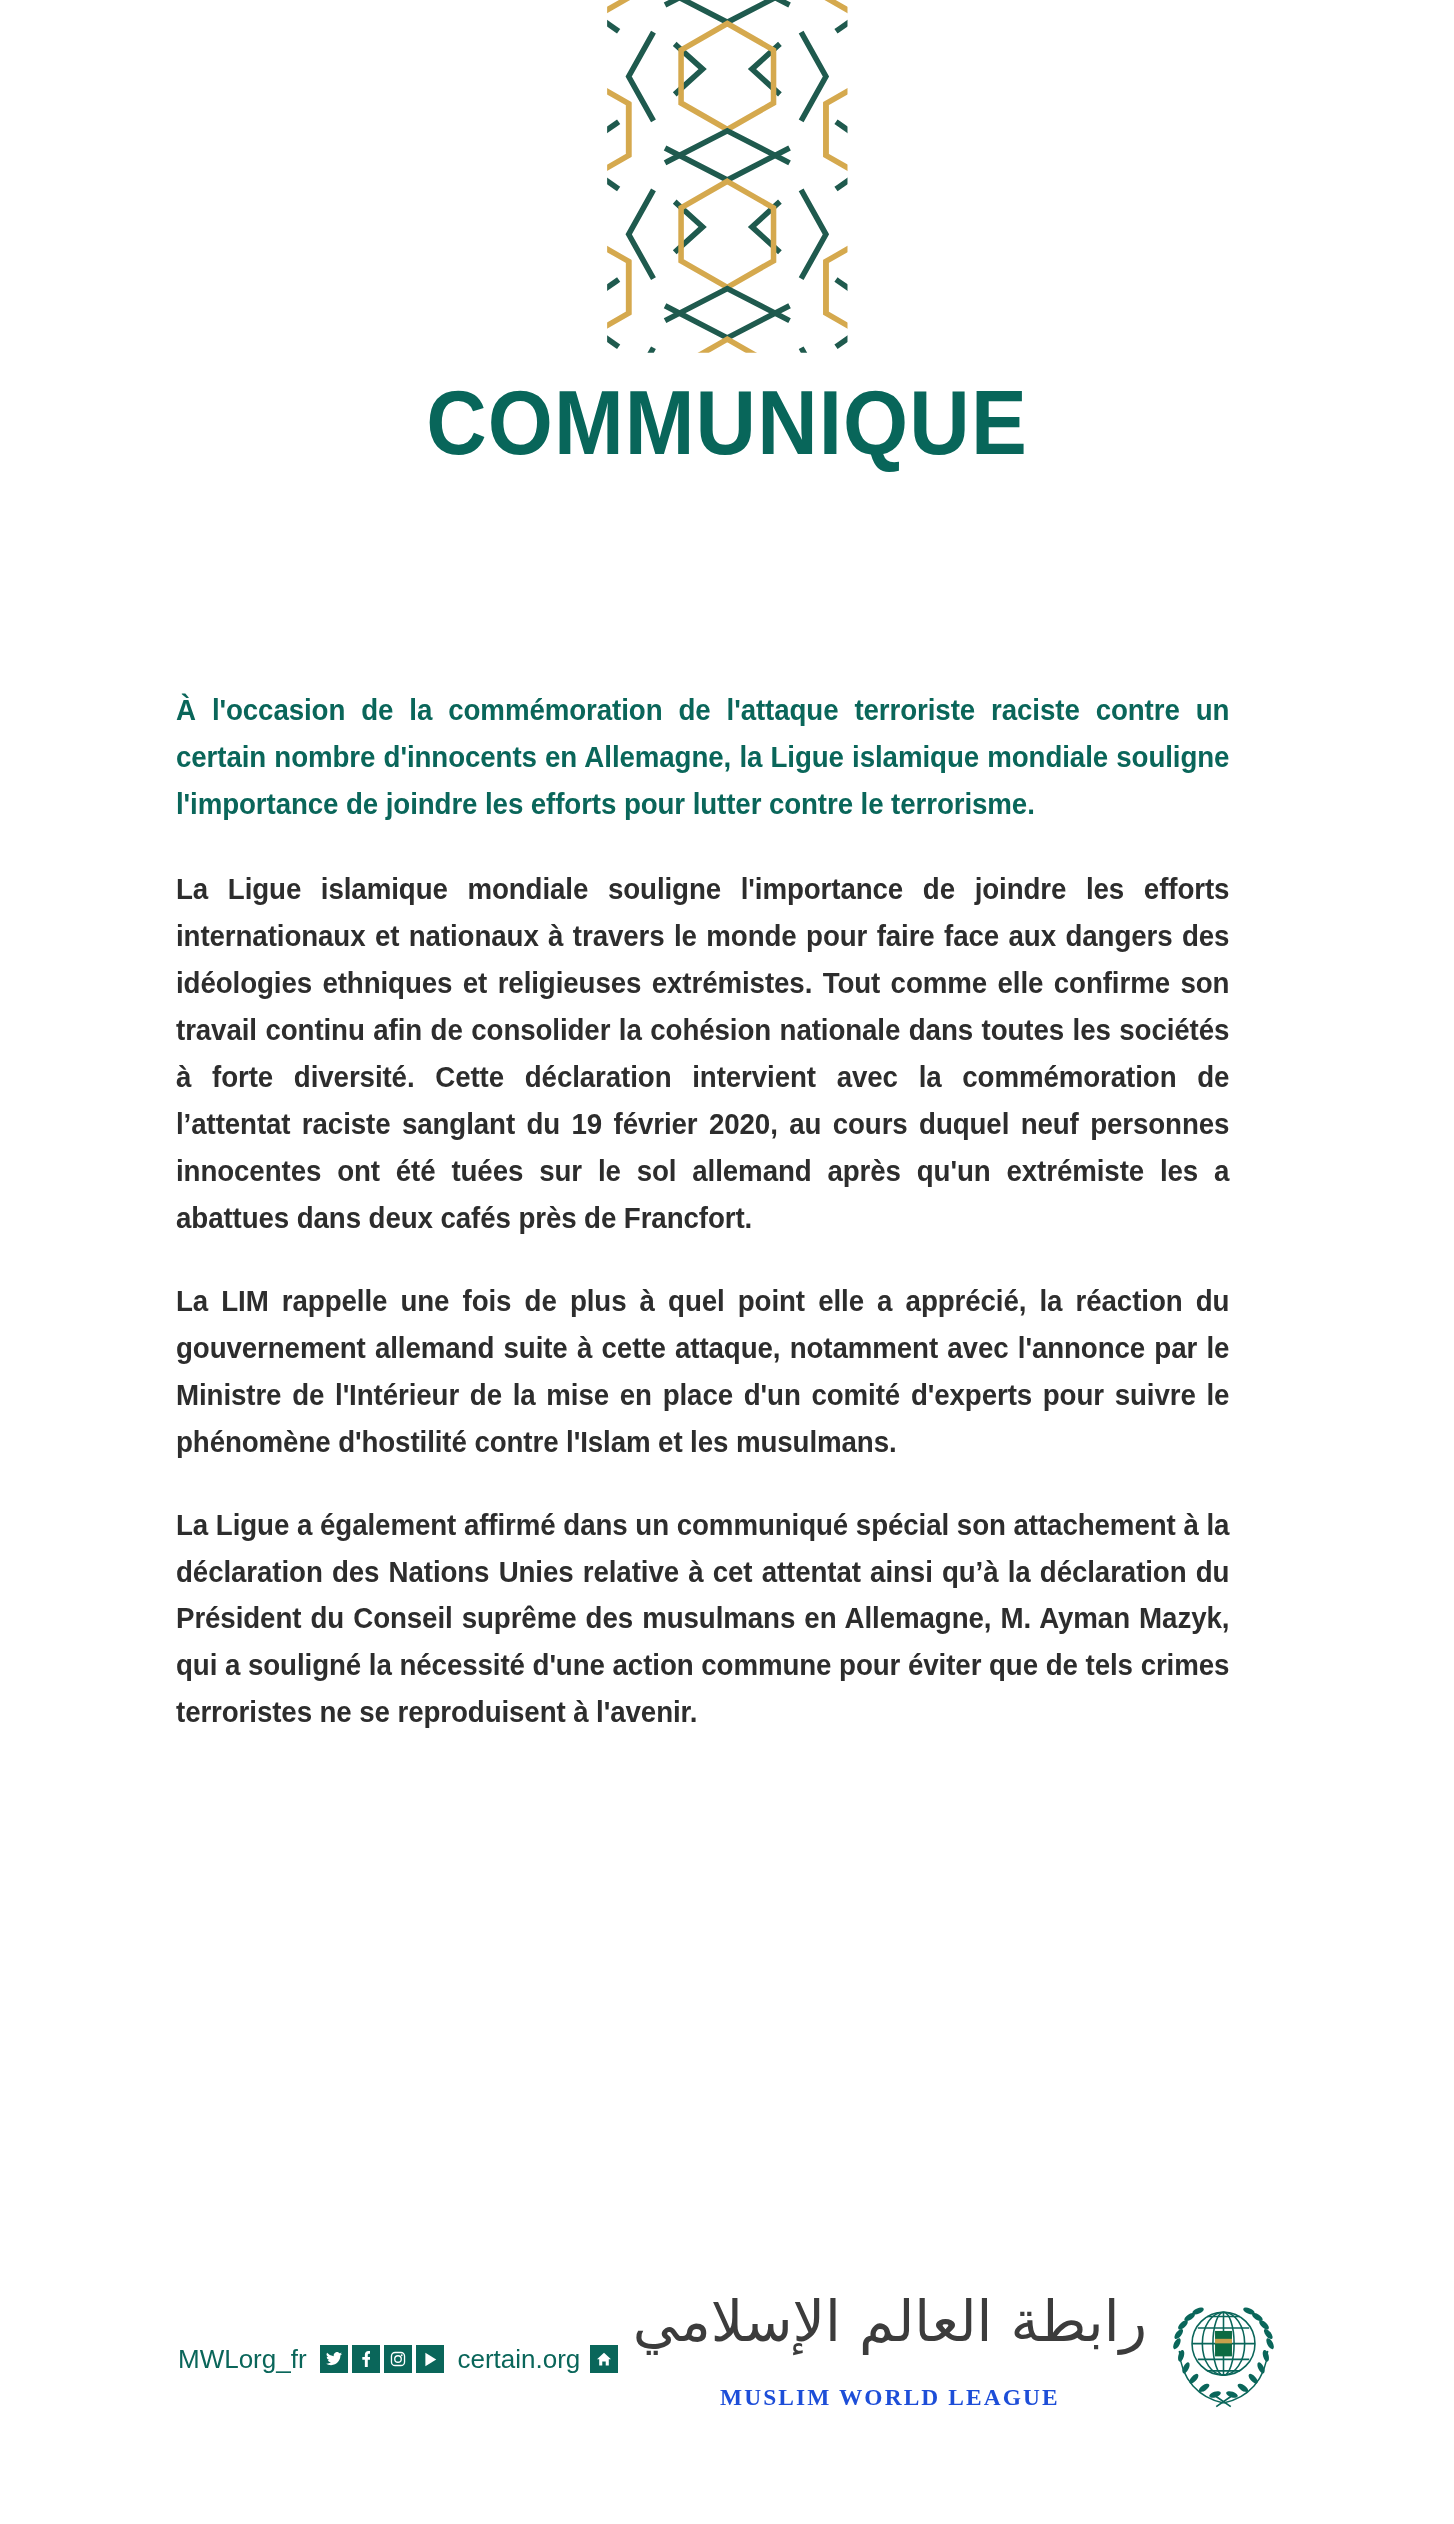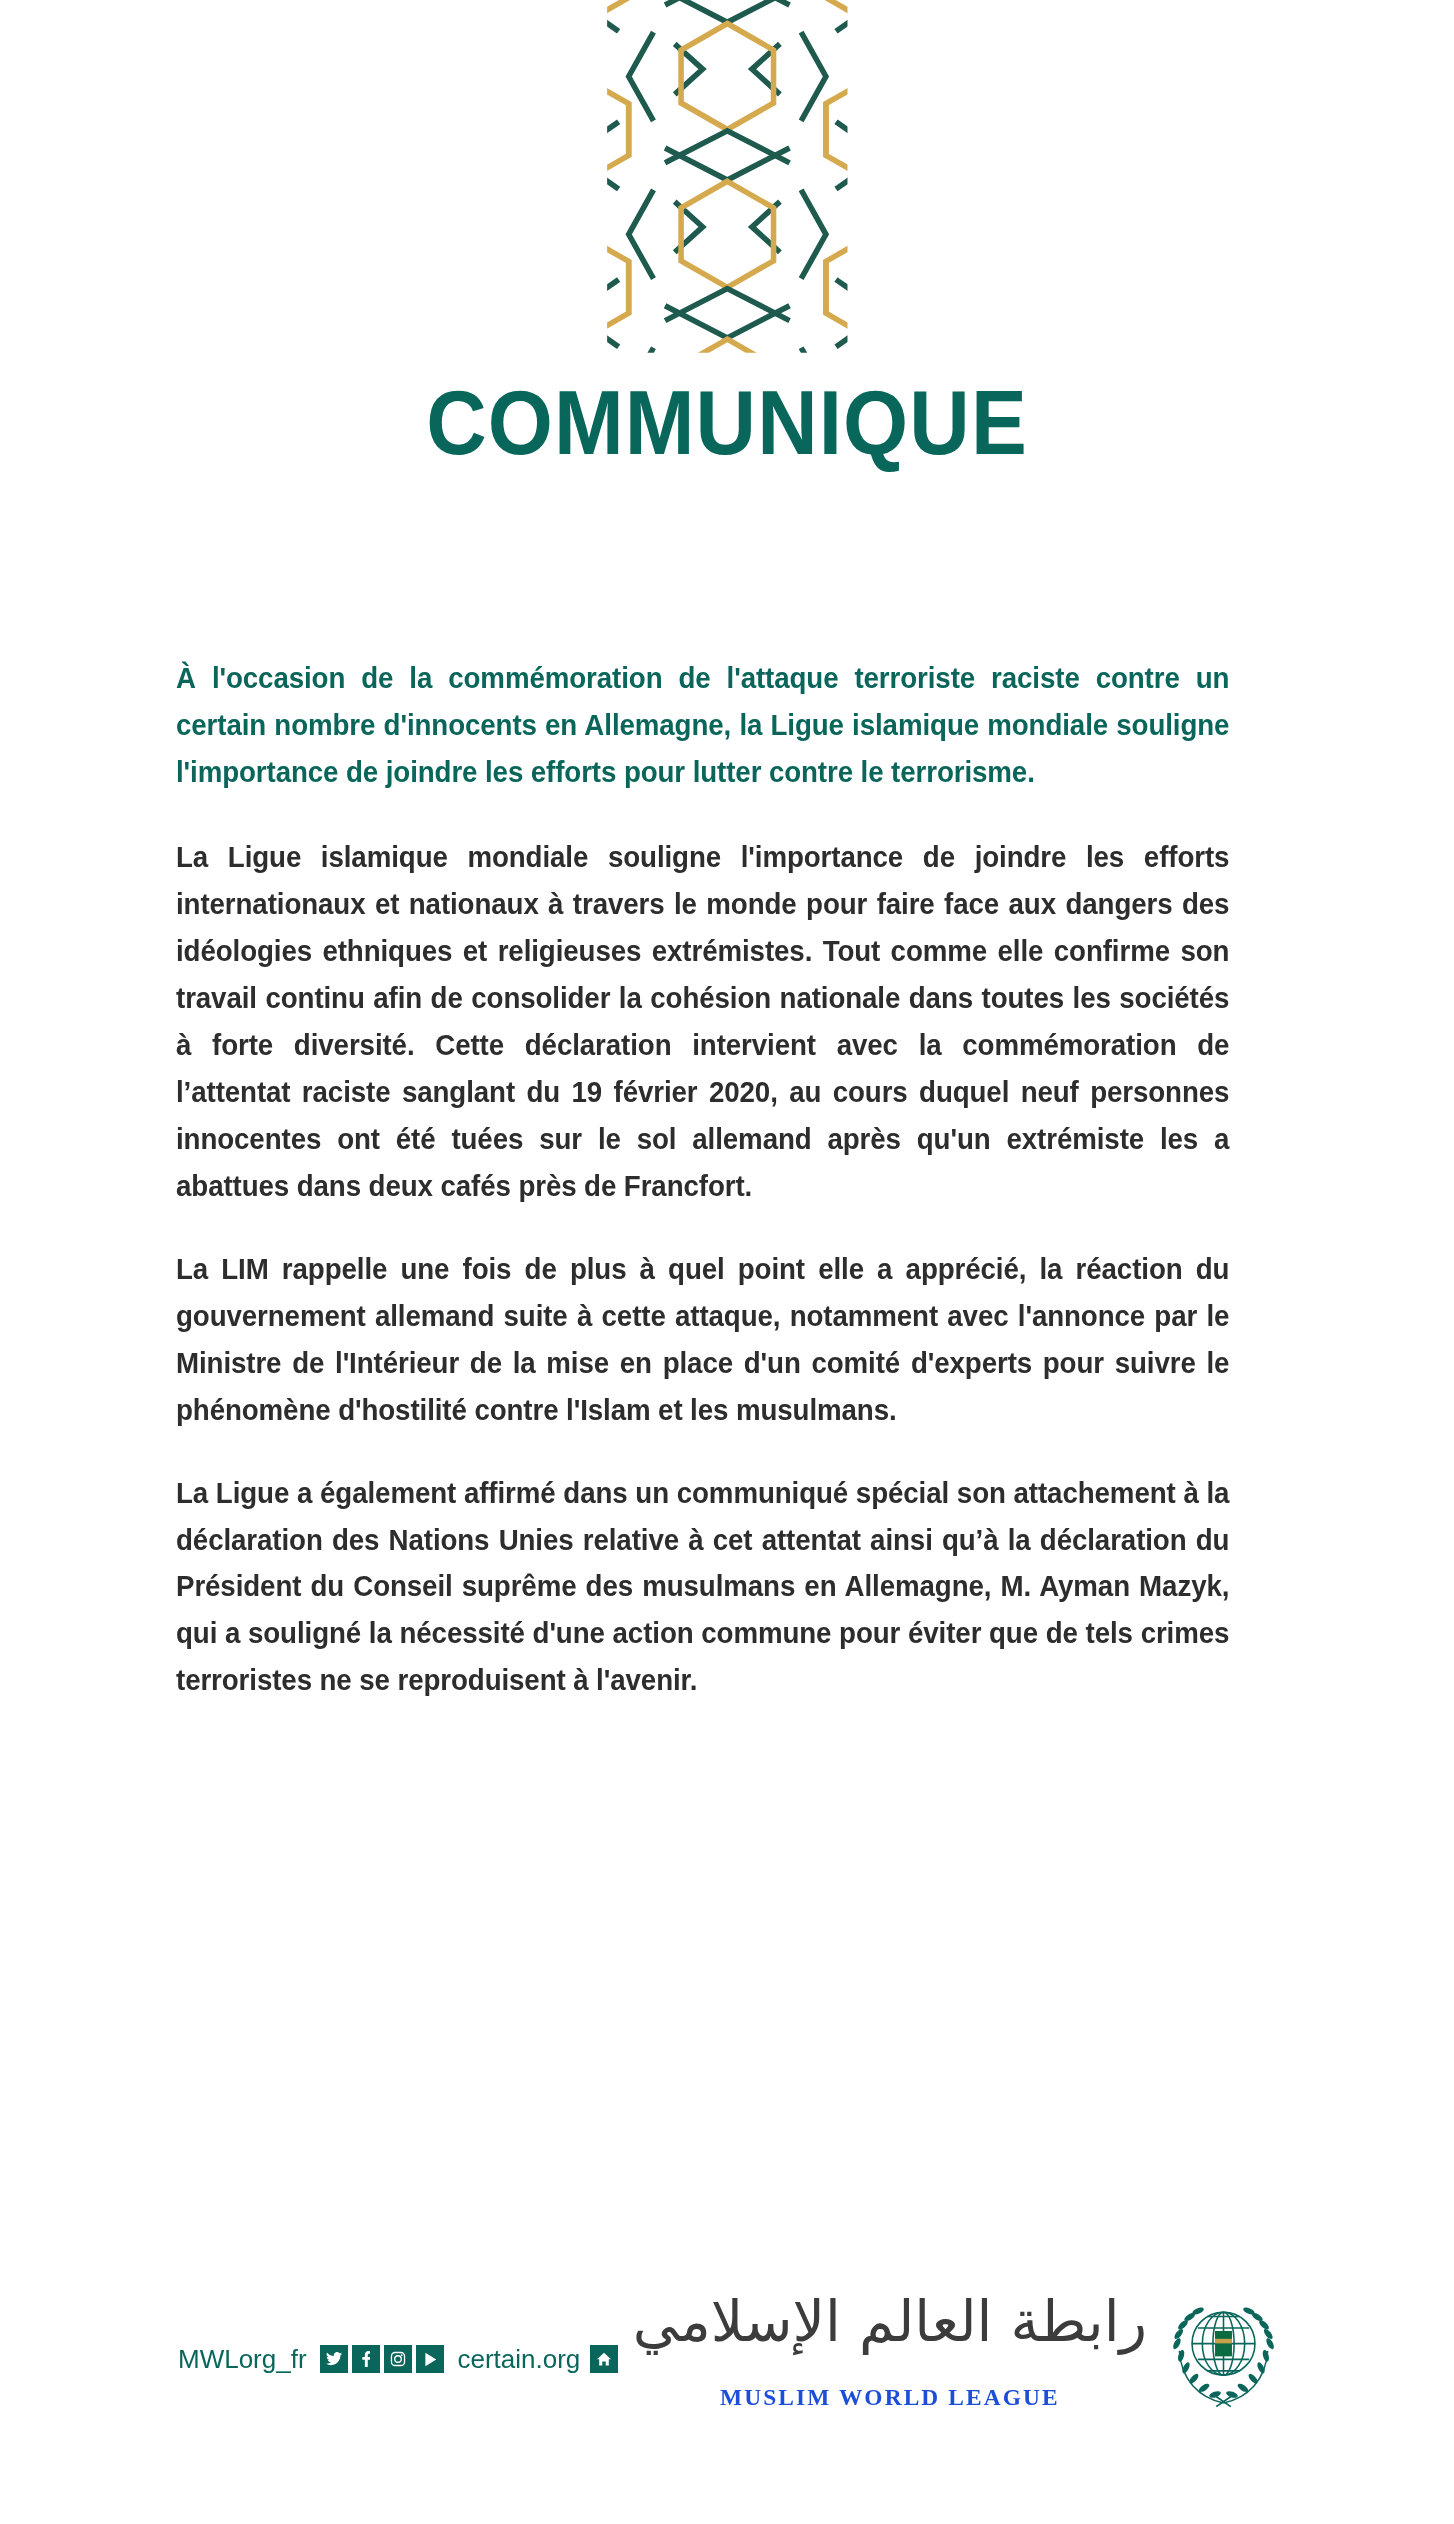--- a/index.html
+++ b/index.html
@@ -37,21 +37,21 @@
     font-weight: 700;
     letter-spacing: 1.2px;
     font-family: "Liberation Sans Narrow", "Liberation Sans", sans-serif;
     transform: scaleX(0.92);
     line-height: 1.05;
   }
 
   
   #article {
     position: absolute;
-    top: 655px;
+    top: 687px;
     left: 176px;
     width: 1103px;
   }
   .para {
     text-align: justify;
     text-justify: inter-word;
     font-weight: 700;
     font-size: 29px;
     line-height: 1.62;
     letter-spacing: -0.1px;

